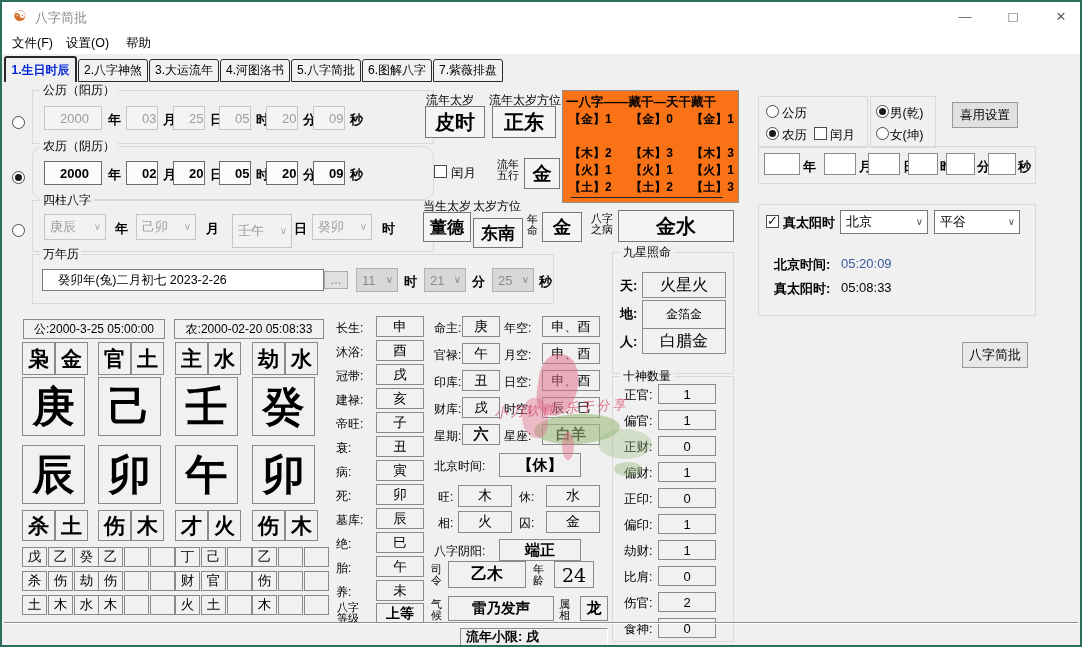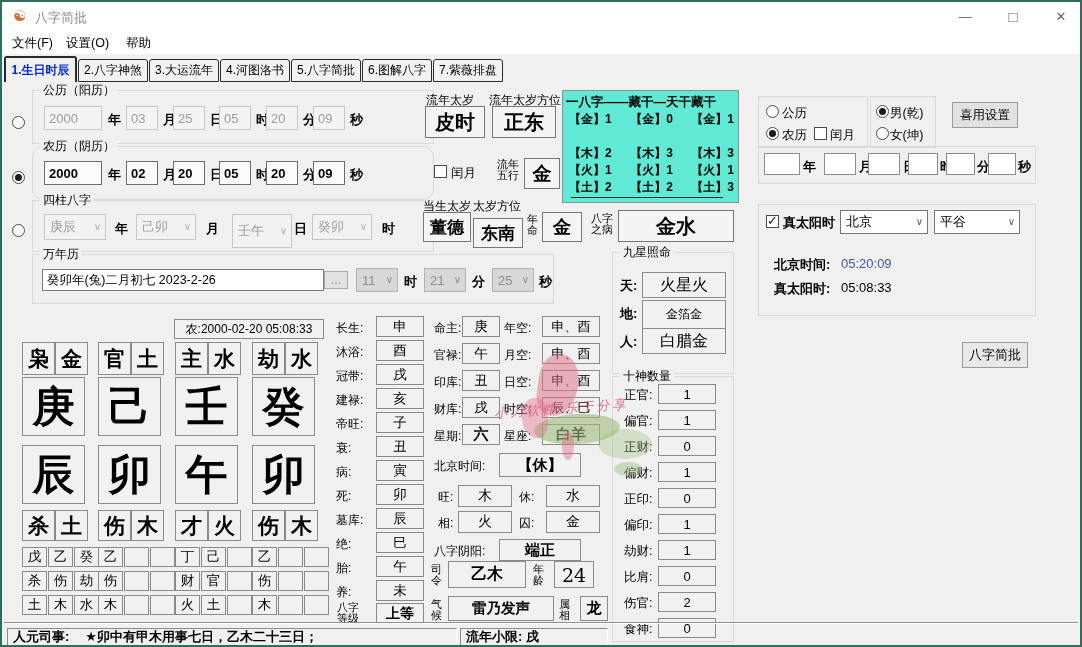--- a/index.html
+++ b/index.html
@@ -4,21 +4,21 @@
 <style>
   html,body{margin:0;padding:0;background:#cfcfcf;}
   #app{position:relative;width:1082px;height:647px;background:#ffffff;border:2px solid #2e6e60;box-sizing:border-box;
        font-family:"Liberation Sans","DejaVu Sans",sans-serif;color:#000;overflow:hidden;}
   .abs{position:absolute;}
   .content{position:absolute;left:0;top:52px;width:1078px;height:591px;background:#f0f0f0;}
   .lbl{position:absolute;font-size:12px;white-space:nowrap;}
   .lbl.b{font-weight:bold;font-size:13px;}
   .slbl{position:absolute;font-size:11px;line-height:11px;word-break:break-all;text-align:center;}
   .inp{position:absolute;box-sizing:border-box;border:1px solid #c6c6c6;background:#f4f4f4;color:#9b9b9b;
-       font-size:13px;display:flex;align-items:center;padding-left:4px;}
+       font-size:13px;display:flex;align-items:center;padding-left:15px;}
   .inp.on{border-color:#6b6b6b;background:#fbfbfb;color:#000;font-weight:bold;}
   .inp.blank{background:#ffffff;border-color:#8a8a8a;}
   .inp.live{background:#ffffff;border-color:#7a7a7a;color:#000;font-size:12.5px;}
   .cmb{position:absolute;box-sizing:border-box;border:1px solid #c6c6c6;background:#f2f2f2;color:#9b9b9b;
        font-size:13px;display:flex;align-items:center;padding-left:5px;}
   .cmb .ar{position:absolute;right:4px;top:50%;transform:translateY(-52%);color:#aeaeae;font-size:10px;}
   .cmb.gray{background:#d8d8d8;border-color:#b2b2b2;color:#8c8c8c;}
   .cmb.gray .ar{color:#8c8c8c;}
   .cmb.live{background:#ffffff;border-color:#767676;color:#000;}
   .cmb.live .ar{color:#555;}
@@ -157,21 +157,21 @@
 
   <span class="lbl" style="left:424px;top:90px;">流年太岁</span>
   <div class="vb" style="left:423px;top:104px;width:60px;height:32px;font-size:20px;">皮时</div>
   <span class="lbl" style="left:487px;top:90px;">流年太岁方位</span>
   <div class="vb" style="left:490px;top:104px;width:64px;height:32px;font-size:20px;">正东</div>
   <span class="chk" style="left:432px;top:163px;"></span>
   <span class="lbl" style="left:449px;top:163px;font-size:12.5px;">闰月</span>
   <span class="slbl" style="left:494px;top:157px;width:24px;">流年五行</span>
   <div class="vb" style="left:522px;top:156px;width:36px;height:31px;font-size:19px;">金</div>
 
-  <div class="abs" style="left:560px;top:88px;width:177px;height:113px;border:1px solid #8f8f8f;background:#5eead4;box-sizing:border-box;">
+  <div class="abs" style="left:560px;top:88px;width:177px;height:113px;border:1px solid #8f8f8f;background:#f97316;box-sizing:border-box;">
     <div class="abs" style="left:3px;top:3px;font-size:12.5px;font-weight:bold;white-space:nowrap;">一八字——藏干—天干藏干</div>
     <div class="cg-row" style="top:20px;">
         <span>【金】1</span>
         <span>【金】0</span>
         <span>【金】1</span>
       </div>
     <div class="cg-row" style="top:54px;">
         <span>【木】2</span>
         <span>【木】3</span>
         <span>【木】3</span>
@@ -237,20 +237,21 @@
       <span>平谷</span>
       <span class="ar">∨</span>
     </div>
   <span class="lbl b" style="left:772px;top:254px;">北京时间:</span>
   <span class="lbl" style="left:839px;top:254px;font-size:13px;color:#3b5aa0;">05:20:09</span>
   <span class="lbl b" style="left:772px;top:278px;">真太阳时:</span>
   <span class="lbl" style="left:839px;top:278px;font-size:13px;">05:08:33</span>
 
   <div class="btn" style="left:960px;top:340px;width:66px;height:26px;font-size:13px;border-color:#9a9a9a;background:#e8e8e8;">八字简批</div>
 
+  <div class="cell" style="left:21px;top:317px;width:142px;height:20px;font-size:12px;">公:2000-3-25 05:00:00</div>
   <div class="cell" style="left:172px;top:317px;width:150px;height:20px;font-size:12px;">农:2000-02-20 05:08:33</div>
 
   <div class="cell" style="left:20px;top:340px;width:33px;height:33px;font-size:21px;font-weight:bold;">枭</div>
   <div class="cell" style="left:53px;top:340px;width:33px;height:33px;font-size:21px;font-weight:bold;">金</div>
   <div class="cell" style="left:20px;top:375px;width:63px;height:59px;font-size:42px;font-weight:bold;">庚</div>
   <div class="cell" style="left:20px;top:443px;width:63px;height:59px;font-size:42px;font-weight:bold;">辰</div>
   <div class="cell" style="left:20px;top:508px;width:33px;height:31px;font-size:21px;font-weight:bold;">杀</div>
   <div class="cell" style="left:53px;top:508px;width:33px;height:31px;font-size:21px;font-weight:bold;">土</div>
   <div class="cell" style="left:20px;top:545px;width:25px;height:20px;font-size:13.5px;">戊</div>
   <div class="cell" style="left:46px;top:545px;width:25px;height:20px;font-size:13.5px;">乙</div>
@@ -406,24 +407,20 @@
   <span class="lbl" style="left:622px;top:541px;font-size:12.5px;">劫财:</span>
   <div class="cell" style="left:656px;top:538px;width:58px;height:20px;font-size:13px;">1</div>
   <span class="lbl" style="left:622px;top:567px;font-size:12.5px;">比肩:</span>
   <div class="cell" style="left:656px;top:564px;width:58px;height:20px;font-size:13px;">0</div>
   <span class="lbl" style="left:622px;top:593px;font-size:12.5px;">伤官:</span>
   <div class="cell" style="left:656px;top:590px;width:58px;height:20px;font-size:13px;">2</div>
   <span class="lbl" style="left:622px;top:619px;font-size:12.5px;">食神:</span>
   <div class="cell" style="left:656px;top:616px;width:58px;height:20px;font-size:13px;">0</div>
 
   <div class="groove" style="left:2px;top:620px;width:1074px;"></div>
-  <div class="sunk" style="left:5px;top:626px;width:450px;height:18px;">
-    <span>人元司事:</span>
-      <span style="margin-left:16px;">★卯中有甲木用事七日，乙木二十三日；</span>
-  </div>
   <div class="sunk" style="left:458px;top:626px;width:148px;height:18px;">
     <span>流年小限: 戌</span>
   </div>
 
   <div class="blob" style="left:532px;top:412px;width:86px;height:30px;background:rgba(156,189,126,0.6);border-radius:50%;transform:rotate(-3deg);"></div>
   <div class="blob" style="left:596px;top:427px;width:54px;height:30px;background:rgba(156,189,126,0.35);border-radius:50%;"></div>
   <div class="blob" style="left:612px;top:460px;width:28px;height:14px;background:rgba(156,189,126,0.45);border-radius:50%;"></div>
   <div class="blob" style="left:536px;top:352px;width:40px;height:62px;background:rgba(224,106,134,0.5);border-radius:47% 53% 60% 40%;transform:rotate(8deg);"></div>
   <div class="blob" style="left:520px;top:396px;width:26px;height:40px;background:rgba(224,106,134,0.4);border-radius:50% 50% 40% 60%;"></div>
   <div class="blob" style="left:560px;top:430px;width:12px;height:28px;background:rgba(224,106,134,0.45);border-radius:50%;"></div>

